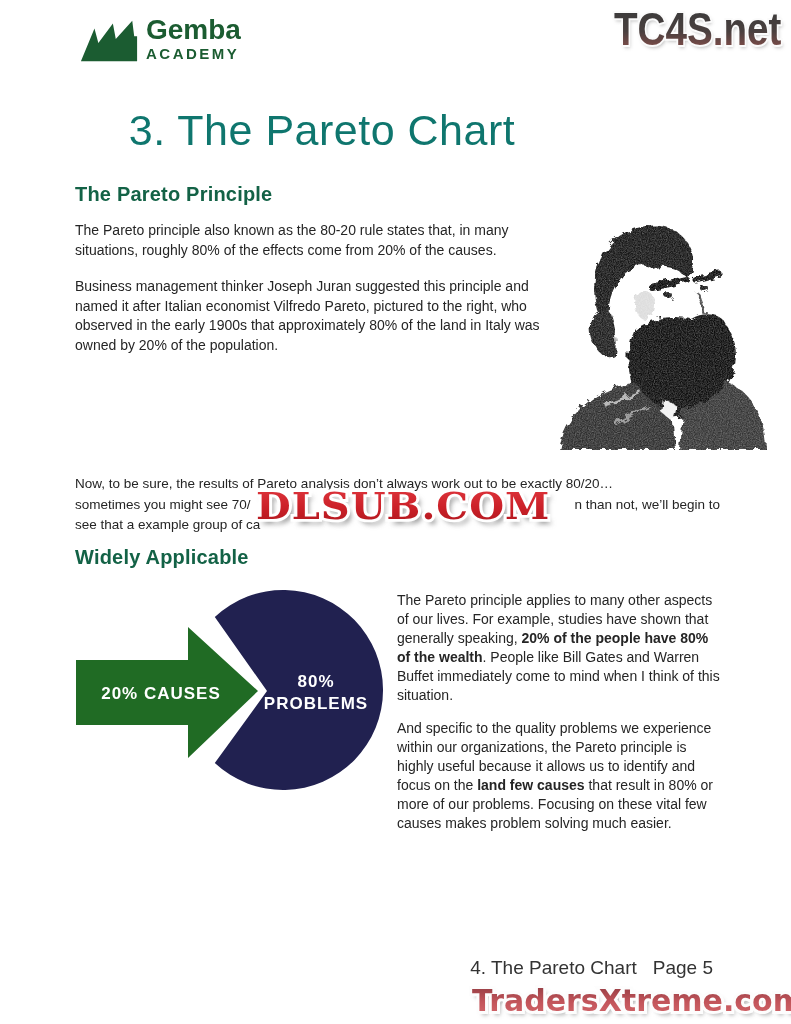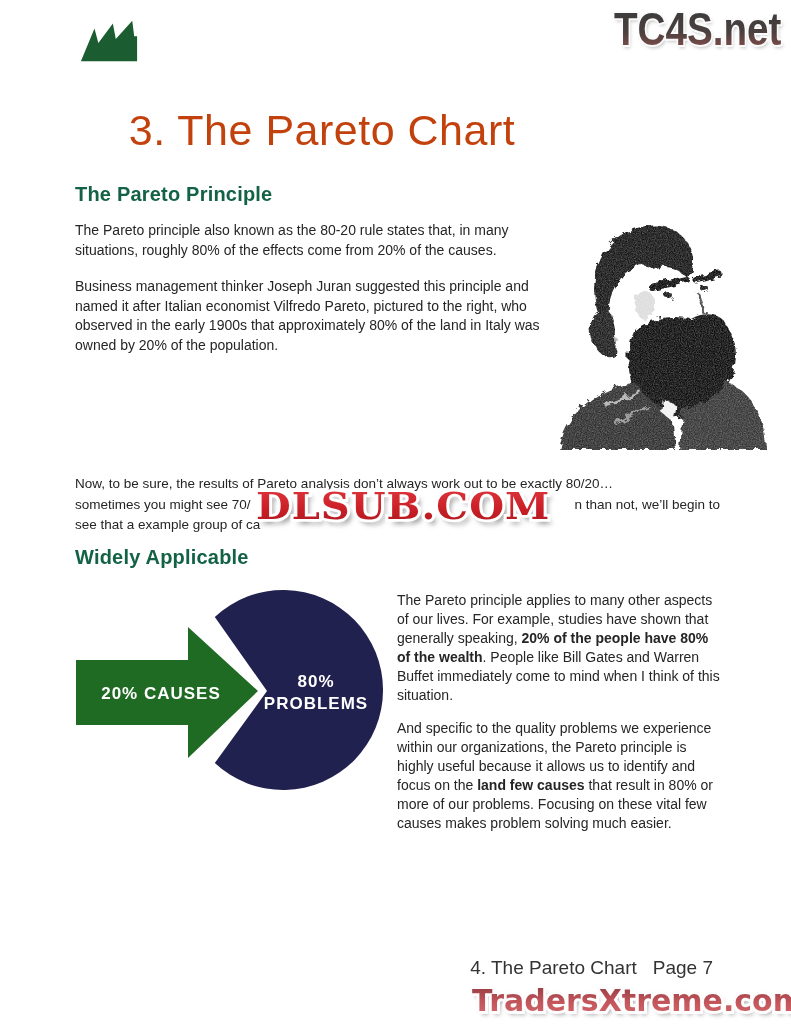--- a/index.html
+++ b/index.html
@@ -30,21 +30,21 @@
   .wm-dlsub{left:256px;top:482px;font-family:"DejaVu Serif",serif;font-weight:bold;font-size:40px;letter-spacing:1px;transform:scaleY(.95);}
   .wm-dlsub .stroke{-webkit-text-stroke:6px #ffffff;text-shadow:4px 5px 6px rgba(90,90,90,.6);}
   .wm-dlsub .fill{background-image:linear-gradient(#e23a41 0%,#cb2028 55%,#aa161d 100%);}
 
   .wm-traders{left:472px;top:983px;font-family:"DejaVu Sans",sans-serif;font-weight:bold;font-size:30px;letter-spacing:0px;}
   .wm-traders .stroke{-webkit-text-stroke:6px #fdfdfd;text-shadow:3px 4px 4px rgba(100,100,100,.55);}
   .wm-traders .fill{background-image:linear-gradient(#8e3a40 0%,#c3555b 55%,#d4686c 100%);}
 
   
   .doc-title{position:absolute;left:0;top:106px;width:644px;text-align:center;
-      font-size:43px;font-weight:400;color:#c2410c;letter-spacing:.5px;}
+      font-size:43px;font-weight:400;color:#0f766e;letter-spacing:.5px;}
   .h2{position:absolute;font-size:20px;font-weight:bold;color:#136246;letter-spacing:.2px;}
   .h2-principle{left:75px;top:183px;}
   .h2-widely{left:75px;top:546px;}
 
   
   .col-left{position:absolute;left:75px;top:221px;width:468px;font-size:14px;line-height:19.5px;}
   .col-left p{margin:0 0 17px 0;}
   .wide-para{position:absolute;left:75px;top:474px;width:645px;font-size:13.5px;line-height:20.5px;}
   .wide-line{position:relative;height:20.5px;}
   .wide-line .rfrag{position:absolute;right:0;top:0;}
@@ -63,20 +63,24 @@
 </head>
 <body>
 
 <div class="page">
 
   <div class="logo">
     <span>
       <svg width="62" height="48" viewBox="0 0 64 48">
         <polygon points="3,46 17,12 21,27 36,7 39,23 56,4 58,20 61,20 61,46" fill="#1b5c31"></polygon>
       </svg>
+    </span>
+    <span class="logo-text">
+      <div class="logo-name">Gemba</div>
+      <div class="logo-sub">ACADEMY</div>
     </span>
   </div>
 
   <div class="wm wm-tc4s">
     <span class="layer stroke">TC4S.net</span>
     <span class="layer fill">TC4S.net</span>
   </div>
 
   <div class="doc-title">3. The Pareto Chart</div>
 
@@ -170,21 +174,21 @@
         <text x="241" y="126" text-anchor="middle" font-family="Liberation Sans, sans-serif" font-size="17" font-weight="bold" fill="#ffffff" letter-spacing="1">PROBLEMS</text>
       </svg>
     </div>
 
     <p><span>The Pareto principle applies to many other aspects of our lives. For example, studies have shown that generally speaking, </span><span class="b">20% of the people have 80% of the wealth</span><span>. People like Bill Gates and Warren Buffet immediately come to mind when I think of this situation.</span></p>
     <p><span>And specific to the quality problems we experience within our organizations, the Pareto principle is highly useful because it allows us to identify and focus on the </span><span class="b">land few causes</span><span> that result in 80% or more of our problems. Focusing on these vital few causes makes problem solving much easier.</span></p>
   </div>
 
   <div class="footer">
     <span>4. The Pareto Chart</span>
-    <span>Page 7</span>
+    <span>Page 5</span>
   </div>
 
   <div class="wm wm-traders">
     <span class="layer stroke">TradersXtreme.com</span>
     <span class="layer fill">TradersXtreme.com</span>
   </div>
 
 </div>
 
 </body></html>

